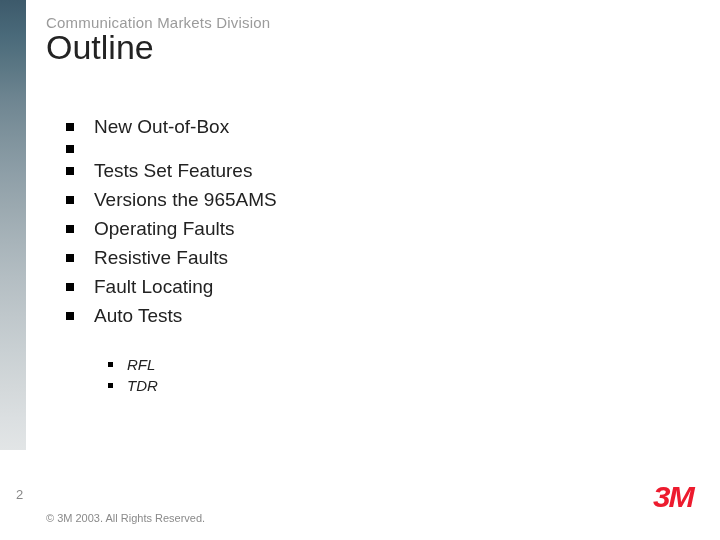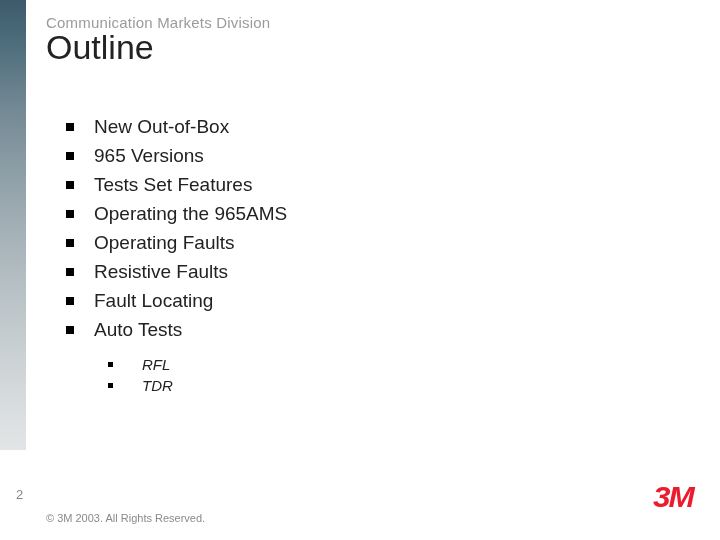--- a/index.html
+++ b/index.html
@@ -49,21 +49,20 @@
     color: #222;
   }
   .sub-list {
     position: absolute;
     left: 108px; top: 356px;
   }
   .sub-item {
     display: flex;
     align-items: center;
     margin-bottom: 4px;
-    gap: 15px;
   }
   .bullet-sm {
     width: 5px; height: 5px;
     background: #000;
     margin-right: 14px;
     flex-shrink: 0;
   }
   .sub-text {
     font-size: 15px;
     font-style: italic;
@@ -103,29 +102,28 @@
   <div class="division">Communication Markets Division</div>
   <div class="title">Outline</div>
 
   <div class="main-list">
     <div class="main-item">
       <div class="bullet-sq"></div>
       <div class="main-text">New Out-of-Box</div>
     </div>
     <div class="main-item">
       <div class="bullet-sq"></div>
-      <div class="main-text">965 Versions</div>
     </div>
     <div class="main-item">
       <div class="bullet-sq"></div>
       <div class="main-text">Tests Set Features</div>
     </div>
     <div class="main-item">
       <div class="bullet-sq"></div>
-      <div class="main-text">Operating the 965AMS</div>
+      <div class="main-text">Versions the 965AMS</div>
     </div>
     <div class="main-item">
       <div class="bullet-sq"></div>
       <div class="main-text">Operating Faults</div>
     </div>
     <div class="main-item">
       <div class="bullet-sq"></div>
       <div class="main-text">Resistive Faults</div>
     </div>
     <div class="main-item">

